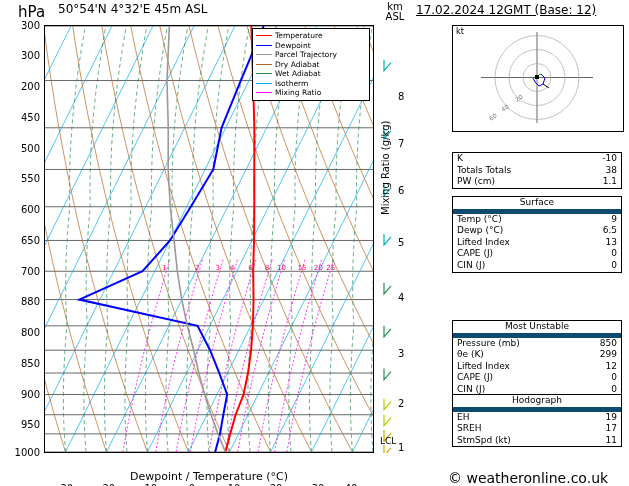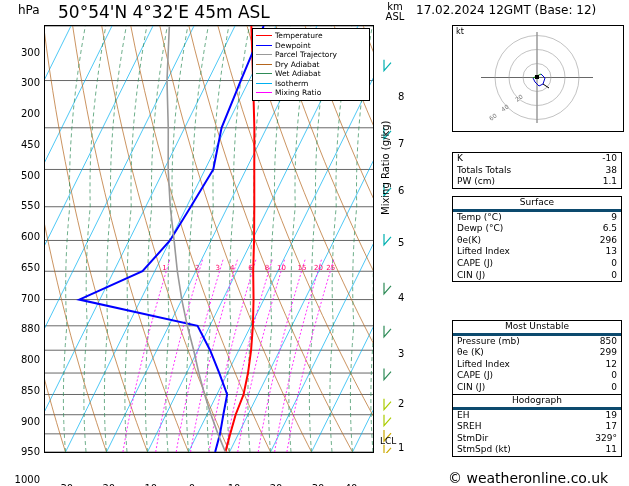--- a/index.html
+++ b/index.html
@@ -1,26 +1,26 @@
 <!DOCTYPE html>
 <html><head>
 <meta charset="utf-8">
 <style>
   html,body{margin:0;padding:0;background:#fff;}
   body{width:629px;height:486px;font-family:"DejaVu Sans",sans-serif;position:relative;overflow:hidden;}
   .root{position:absolute;left:0;top:0;width:629px;height:486px;}
-  .hdr-hpa{position:absolute;left:18px;top:3px;font-size:12px;}
-  .hdr-title{position:absolute;left:58px;top:2px;font-size:17px;}
+  .hdr-hpa{position:absolute;left:18px;top:3px;font-size:15px;}
+  .hdr-title{position:absolute;left:58px;top:2px;font-size:12px;}
   .hdr-km{position:absolute;left:382px;top:2px;font-size:10px;text-align:center;width:26px;line-height:10px;}
-  .hdr-right{position:absolute;left:416px;top:3px;font-size:12px;}
+  .hdr-right{position:absolute;left:416px;top:3px;font-size:12px;text-decoration:underline;}
 
   
   .plot{position:absolute;left:44px;top:25px;width:330px;height:428px;border:1px solid #000;box-sizing:border-box;overflow:hidden;background:#fff;}
   .plotsvg{position:absolute;left:0;top:0;}
-  .ylabels{position:absolute;left:0;top:25px;width:42px;height:428px;margin-top:27px;}
+  .ylabels{position:absolute;left:0;top:25px;width:42px;height:428px;}
   .ylabels div{position:absolute;right:2px;font-size:10px;text-align:right;}
   .xlabels{position:absolute;left:36px;top:455px;width:330px;height:14px;margin-top:28px;}
   .xlabels div{position:absolute;font-size:10px;text-align:center;width:30px;}
   .xtitle{position:absolute;left:44px;top:470px;width:330px;text-align:center;font-size:11px;}
 
   
   .kmaxis{position:absolute;left:376px;top:25px;width:32px;height:428px;}
   .kmaxis div{position:absolute;font-size:10px;}
 
   .mixlabel{position:absolute;left:380px;top:215px;font-size:10px;transform:rotate(-90deg);transform-origin:left top;white-space:nowrap;color:#000;}
@@ -29,21 +29,21 @@
   .legend .row{display:flex;align-items:center;}
   .legend .sw{width:16px;height:0;border-top:1.5px solid #000;margin-right:3px;}
 
   
   .hodo{position:absolute;left:452px;top:25px;width:170px;height:105px;border:1px solid #000;background:#fff;}
   .hodo .kt{position:absolute;left:3px;top:1px;font-size:8px;}
 
   
   .tbl{position:absolute;left:452px;width:170px;border:1px solid #000;background:#fff;font-size:9px;box-sizing:border-box;}
   .tbl .line{display:flex;justify-content:space-between;padding:0 4px;line-height:11.6px;}
-  .tbl .sec{text-align:center;line-height:11.6px;border-top:1px solid #000;border-bottom:3px solid #0c4a6e;}
+  .tbl .sec{text-align:center;line-height:11.6px;border-top:1px solid #000;border-bottom:5px solid #0c4a6e;}
   .t1{top:152px;}
   .t2{top:196px;}
   .t3{top:320px;}
   .t4{top:394px;}
   .credit{position:absolute;left:448px;top:470px;font-size:14px;}
   .lcl{position:absolute;left:380px;top:436px;font-size:9px;}
 </style>
 </head>
 <body>
 
@@ -215,20 +215,21 @@
   <div class="xlabels">
     <div style="left:14px">-30</div>
     <div style="left:56px">-20</div>
     <div style="left:98px">-10</div>
     <div style="left:141px">0</div>
     <div style="left:183px">10</div>
     <div style="left:225px">20</div>
     <div style="left:267px">30</div>
     <div style="left:300px">40</div>
   </div>
+  <div class="xtitle">Dewpoint / Temperature (°C)</div>
 
   <div class="kmaxis">
     <svg width="32" height="428" viewBox="0 0 32 428">
       <g id="barblayer">
           <polyline points="8,34.723466552364634 8,45.723466552364634 15,37.723466552364634" fill="none" stroke="#00b0b0" stroke-width="1.2"></polyline>
           <polyline points="8,102.79014212291257 8,113.79014212291257 15,105.79014212291257" fill="none" stroke="#00b0b0" stroke-width="1.2"></polyline>
           <polyline points="8,159.85142343184646 8,170.85142343184646 15,162.85142343184646" fill="none" stroke="#00b0b0" stroke-width="1.2"></polyline>
           <polyline points="8,208.9757269837103 8,219.9757269837103 15,211.9757269837103" fill="none" stroke="#00b0b0" stroke-width="1.2"></polyline>
           <polyline points="8,257.85726648474366 8,268.85726648474366 15,260.85726648474366" fill="none" stroke="#2e8b57" stroke-width="1.2"></polyline>
           <polyline points="8,300.79820742465347 8,311.79820742465347 15,303.79820742465347" fill="none" stroke="#2e8b57" stroke-width="1.2"></polyline>
@@ -288,24 +289,20 @@
     <div class="sec" style="border-top:none">Surface</div>
     <div class="line">
         <span>Temp (°C)</span>
         <span>9</span>
       </div>
     <div class="line">
         <span>Dewp (°C)</span>
         <span>6.5</span>
       </div>
     <div class="line">
-        <span>θe(K)</span>
-        <span>296</span>
-      </div>
-    <div class="line">
         <span>Lifted Index</span>
         <span>13</span>
       </div>
     <div class="line">
         <span>CAPE (J)</span>
         <span>0</span>
       </div>
     <div class="line">
         <span>CIN (J)</span>
         <span>0</span>
@@ -340,23 +337,19 @@
     <div class="sec" style="border-top:none">Hodograph</div>
     <div class="line">
         <span>EH</span>
         <span>19</span>
       </div>
     <div class="line">
         <span>SREH</span>
         <span>17</span>
       </div>
     <div class="line">
-        <span>StmDir</span>
-        <span>329°</span>
-      </div>
-    <div class="line">
         <span>StmSpd (kt)</span>
         <span>11</span>
       </div>
   </div>
 
   <div class="credit">© weatheronline.co.uk</div>
 </div>
 
 </body></html>

